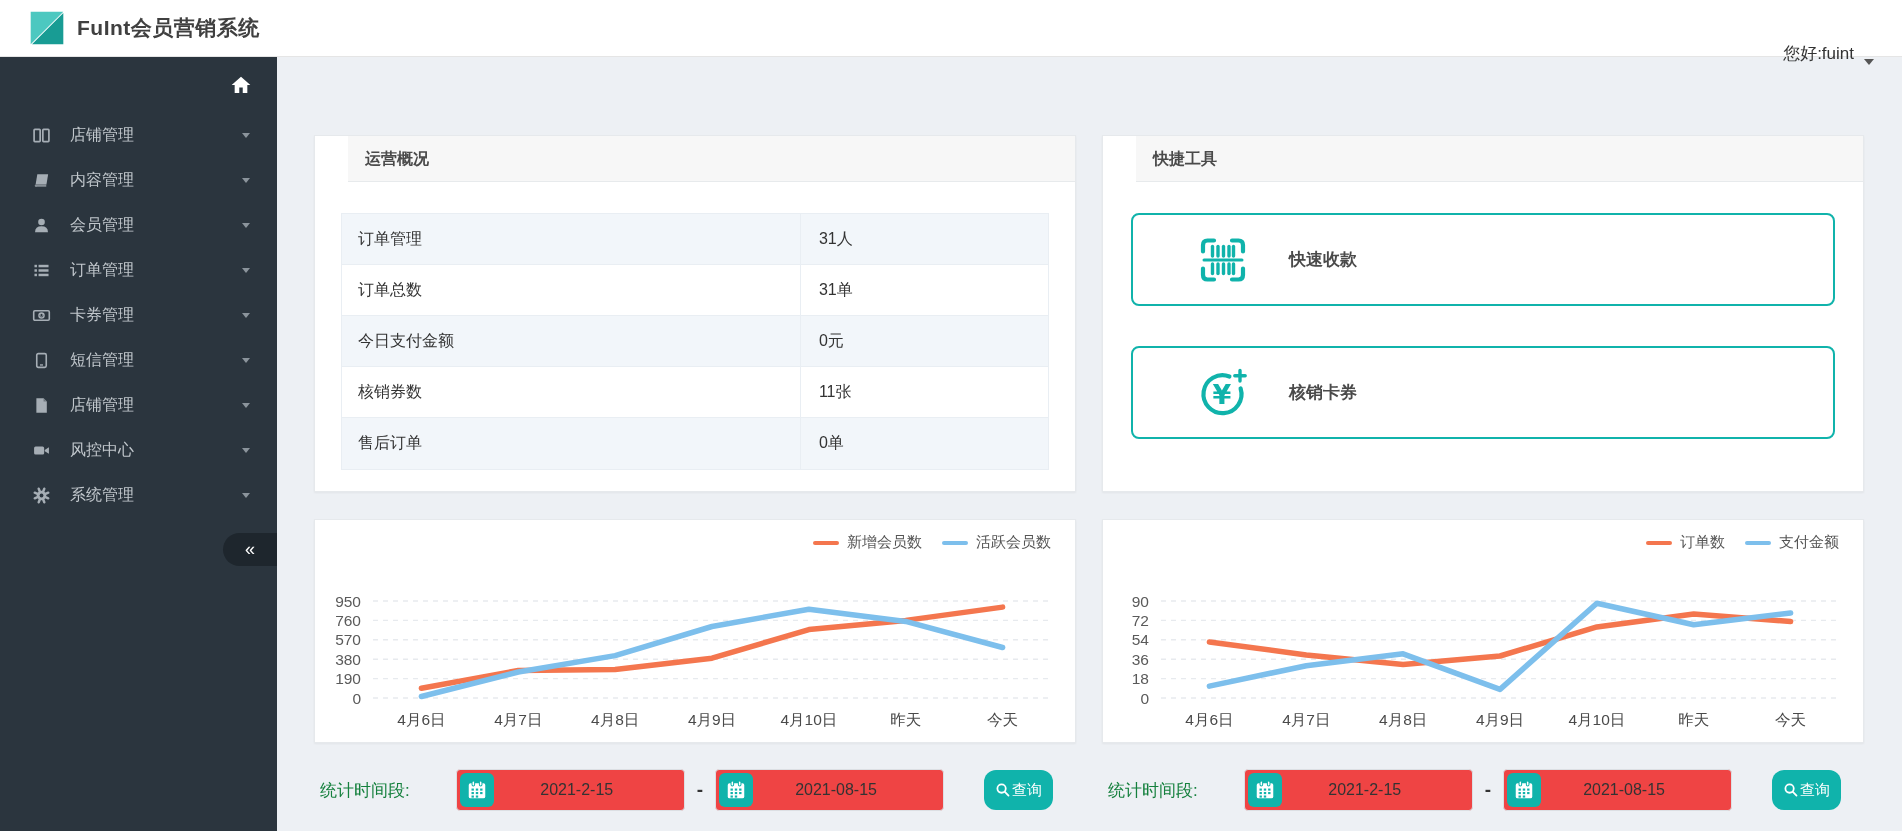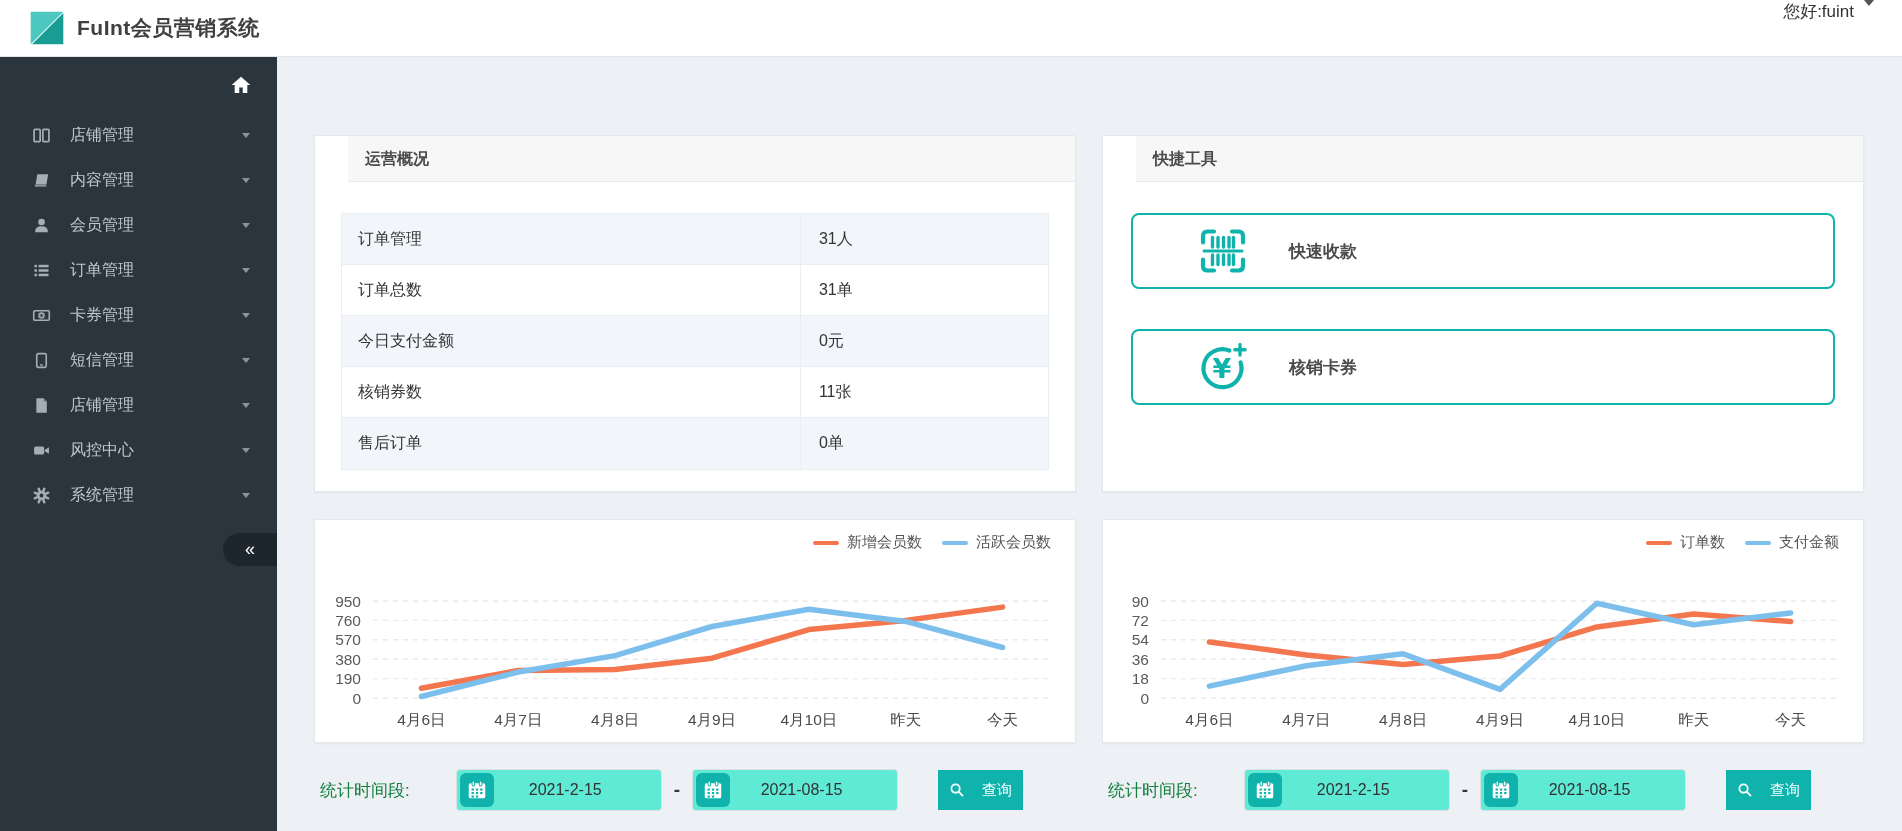--- a/index.html
+++ b/index.html
@@ -3,21 +3,21 @@
 <meta charset="utf-8">
 <style>
   * { margin:0; padding:0; box-sizing:border-box; }
   html,body { width:1902px; height:831px; font-family:"Liberation Sans","DejaVu Sans",sans-serif; background:#EDF0F4; overflow:hidden; }
   body { position:relative; }
 
   
   .header { position:absolute; top:0; left:0; width:1902px; height:57px; background:#fff; border-bottom:1px solid #E5E5E5; display:flex; align-items:center; z-index:20; }
   .logo { width:34px; height:34px; margin-left:30px; flex:0 0 34px; }
   .app-title { font-size:21px; font-weight:bold; color:#404040; margin-left:13px; letter-spacing:.5px; }
-  .user-menu { position:absolute; right:28px; top:0; height:65px; display:flex; align-items:flex-start; gap:10px; cursor:pointer; }
+  .user-menu { position:absolute; right:28px; top:0; height:65px; display:flex; align-items:flex-end; gap:10px; cursor:pointer; }
   .user-name { font-size:17px; color:#333; }
   .caret-down { width:0; height:0; border-left:5px solid transparent; border-right:5px solid transparent; border-top:6px solid #555; }
 
   
   .sidebar { position:absolute; top:57px; left:0; width:277px; height:774px; background:#2B353E; z-index:10; }
   .home-btn { position:absolute; top:17px; right:25px; width:22px; height:22px; cursor:pointer; }
   .nav { position:absolute; top:56px; left:0; width:100%; }
   .nav-item { height:45px; display:flex; align-items:center; padding:0 27px 0 31px; cursor:pointer; }
   .nav-icon { width:20px; height:20px; flex:0 0 20px; display:flex; align-items:center; justify-content:center; }
   .nav-label { color:#C2C8CD; font-size:16px; margin-left:19px; flex:1; }
@@ -30,45 +30,45 @@
   #overview-panel { left:314px; top:135px; width:762px; height:357px; }
   #tools-panel   { left:1102px; top:135px; width:762px; height:357px; }
 
   .ov-table { margin:31px 26px 0 26px; border:1px solid #E9EEF3; }
   .ov-row { display:flex; height:51px; border-bottom:1px solid #E9EEF3; background:#fff; }
   .ov-row:last-child { border-bottom:none; }
   .ov-row.striped { background:#F2F6FA; }
   .ov-label { flex:0 0 65%; font-size:16px; color:#333; line-height:50px; padding-left:16px; border-right:1px solid #E9EEF3; }
   .ov-value { flex:1; font-size:16px; color:#333; line-height:50px; padding-left:18px; }
 
-  .tool-btn { margin:0 28px; width:calc(100% - 56px); height:76px; border:2px solid #10B3AB; border-radius:8px; background:#fff; display:flex; align-items:center; padding-left:62px; cursor:pointer; }
+  .tool-btn { margin:0 28px; width:calc(100% - 56px); height:93px; border:2px solid #10B3AB; border-radius:8px; background:#fff; display:flex; align-items:center; padding-left:62px; cursor:pointer; }
   .tool-btn.first { margin-top:31px; }
   .tool-btn.second { margin-top:40px; }
   .tool-icon { width:56px; height:56px; flex:0 0 56px; }
   .tool-label { font-size:17px; font-weight:bold; color:#4A4A4A; margin-left:38px; }
 
   
   .chart-panel { position:absolute; top:519px; width:762px; height:224px; background:#fff; border:1px solid #E6E9EC; box-shadow:0 1px 2px rgba(0,0,0,.05); }
   #chart-left { left:314px; } #chart-right { left:1102px; }
   .legend { position:absolute; top:13px; right:24px; display:flex; gap:20px; align-items:center; z-index:2; }
   .legend-item { display:flex; align-items:center; gap:8px; cursor:pointer;text-align:right; }
   .legend-swatch { width:26px; height:4px; border-radius:2px; }
   .legend-label { font-size:15px; color:#555; }
   .chart-svg { position:absolute; left:0; top:0; }
 
   
   .filter-bar { position:absolute; top:758px; width:762px; height:64px; display:flex; align-items:center; }
   #filter-left { left:314px; } #filter-right { left:1102px; }
   .filter-label { font-size:17px; color:#15803d; margin-left:6px; }
-  .date-input { width:206px; height:42px; background:#5eead4; border:1px solid #DCDFE3; border-radius:4px; display:flex; align-items:center; cursor:pointer; }
+  .date-input { width:229px; height:42px; background:#ef4444; border:1px solid #DCDFE3; border-radius:4px; display:flex; align-items:center; cursor:pointer; }
   .date-input.start { margin-left:46px; }
   .date-icon { width:34px; height:34px; background:#10B3AB; border-radius:6px; margin-left:3px; display:flex; align-items:center; justify-content:center; flex:0 0 34px; }
   .date-value { flex:1; text-align:center; font-size:16px; color:#333; padding-right:24px; }
   .range-dash { font-size:19px; font-weight:bold; color:#333; margin:0 12px; }
-  .query-btn { margin-left:40px; height:40px; padding:0 11px; background:#10B3AB; border:none; border-radius:0; color:#fff; font-size:15px; display:flex; align-items:center; gap:17px; cursor:pointer; font-family:inherit; }
+  .query-btn { margin-left:40px; height:40px; padding:0 11px; background:#10B3AB; border:none; border-radius:12px; color:#fff; font-size:15px; display:flex; align-items:center; gap:1px; cursor:pointer; font-family:inherit; }
 </style>
 </head>
 <body>
 
 <div class="header">
   <div class="logo">
     <svg viewBox="0 0 100 100" width="34" height="34">
       <polygon points="2,2 98,2 2,98" fill="#4CC8C0"></polygon>
       <polygon points="98,6 98,98 6,98" fill="#189C94"></polygon>
     </svg>

